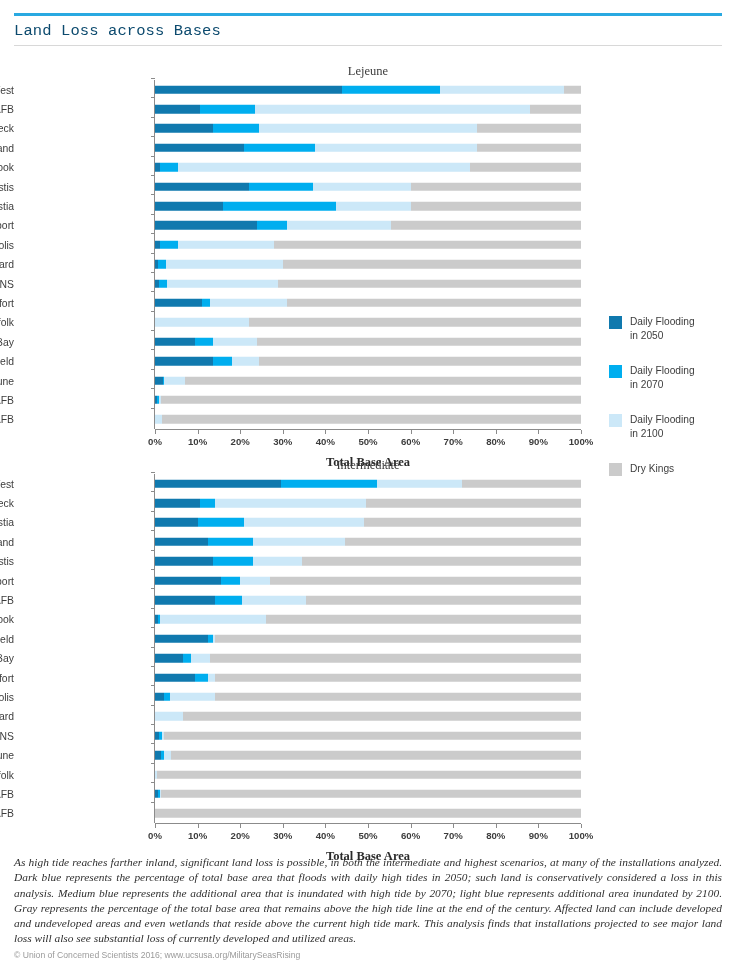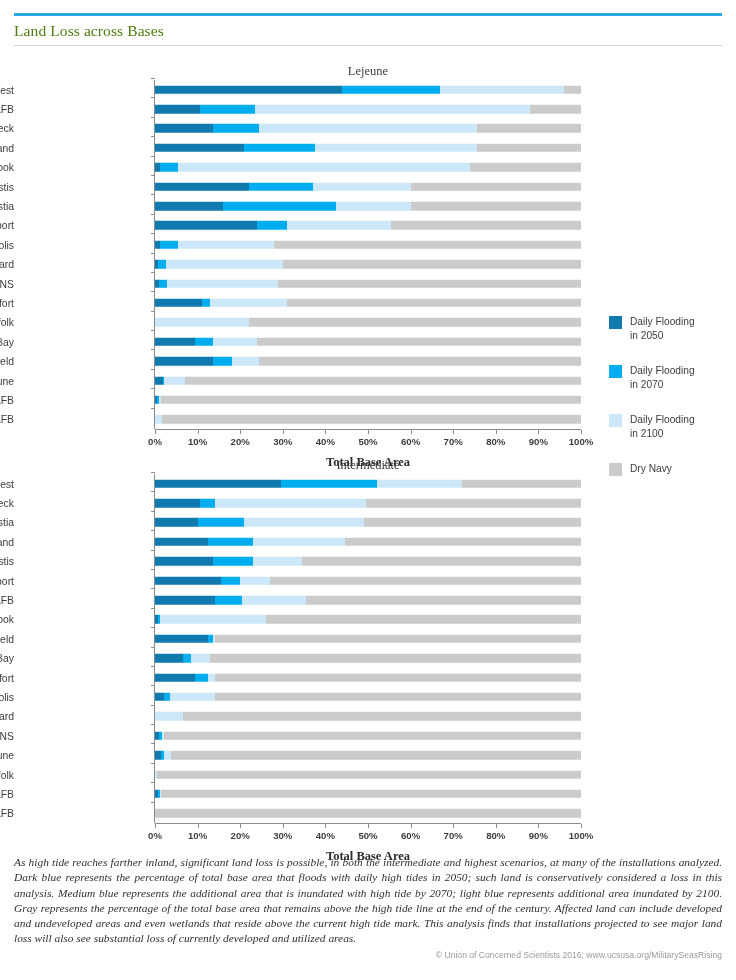--- a/index.html
+++ b/index.html
@@ -13,22 +13,22 @@
   }
   .page { position: relative; width: 736px; height: 980px; }
 
   
   .top-rule {
     position: absolute; left: 14px; top: 13px; width: 708px; height: 3px;
     background: #29a9e1;
   }
   .fig-title {
     position: absolute; left: 14px; top: 22px; width: 600px;
-    font-family: Liberation Serif, serif;
-    font-size: 15.5px; color: #4d7c0f; letter-spacing: .1px;
+    font-family: Liberation Mono, monospace;
+    font-size: 15.5px; color: #0c4a6e; letter-spacing: .1px;
   }
   .head-rule {
     position: absolute; left: 14px; top: 45px; width: 708px; height: 1px;
     background: #d8d8d8;
   }
 
   
   .chart { position: absolute; left: 0; width: 600px; }
   .chart-title {
     position: absolute; left: 155px; width: 426px; top: 0;
@@ -94,21 +94,21 @@
 
   
   .caption {
     position: absolute; left: 14px; top: 855px; width: 708px;
     font-family: "Liberation Serif", serif;
     font-style: italic; font-size: 11.4px; line-height: 15.3px;
     color: #2f2f2f; text-align: justify;
   }
   .credit {
     position: absolute; left: 14px; top: 950px; width: 708px;
-    text-align: right; font-size: 8.6px; color: #9a9a9a;
+    font-size: 8.6px; color: #9a9a9a;
     font-family: "Liberation Sans", sans-serif;
   }
 </style>
 </head>
 <body>
 
 <div class="page">
 
   <div class="top-rule"></div>
   <div class="fig-title">Land Loss across Bases</div>
@@ -544,20 +544,20 @@
         <div class="legend-text">Daily Flooding
 in 2070</div>
       </div>
       <div class="legend-item">
         <div class="legend-swatch" style="background: rgb(204, 232, 248);"></div>
         <div class="legend-text">Daily Flooding
 in 2100</div>
       </div>
       <div class="legend-item">
         <div class="legend-swatch" style="background: rgb(203, 203, 203);"></div>
-        <div class="legend-text">Dry Navy</div>
+        <div class="legend-text">Dry Kings</div>
       </div>
     </div>
 
   <div class="caption">As high tide reaches farther inland, significant land loss is possible, in both the intermediate and highest scenarios, at many of the installations analyzed. Dark blue represents the percentage of total base area that floods with daily high tides in 2050; such land is conservatively considered a loss in this analysis. Medium blue represents the additional area that is inundated with high tide by 2070; light blue represents additional area inundated by 2100. Gray represents the percentage of the total base area that remains above the high tide line at the end of the century. Affected land can include developed and undeveloped areas and even wetlands that reside above the current high tide mark. This analysis finds that installations projected to see major land loss will also see substantial loss of currently developed and utilized areas.</div>
   <div class="credit">© Union of Concerned Scientists 2016; www.ucsusa.org/MilitarySeasRising</div>
 
 </div>
 
 </body></html>

